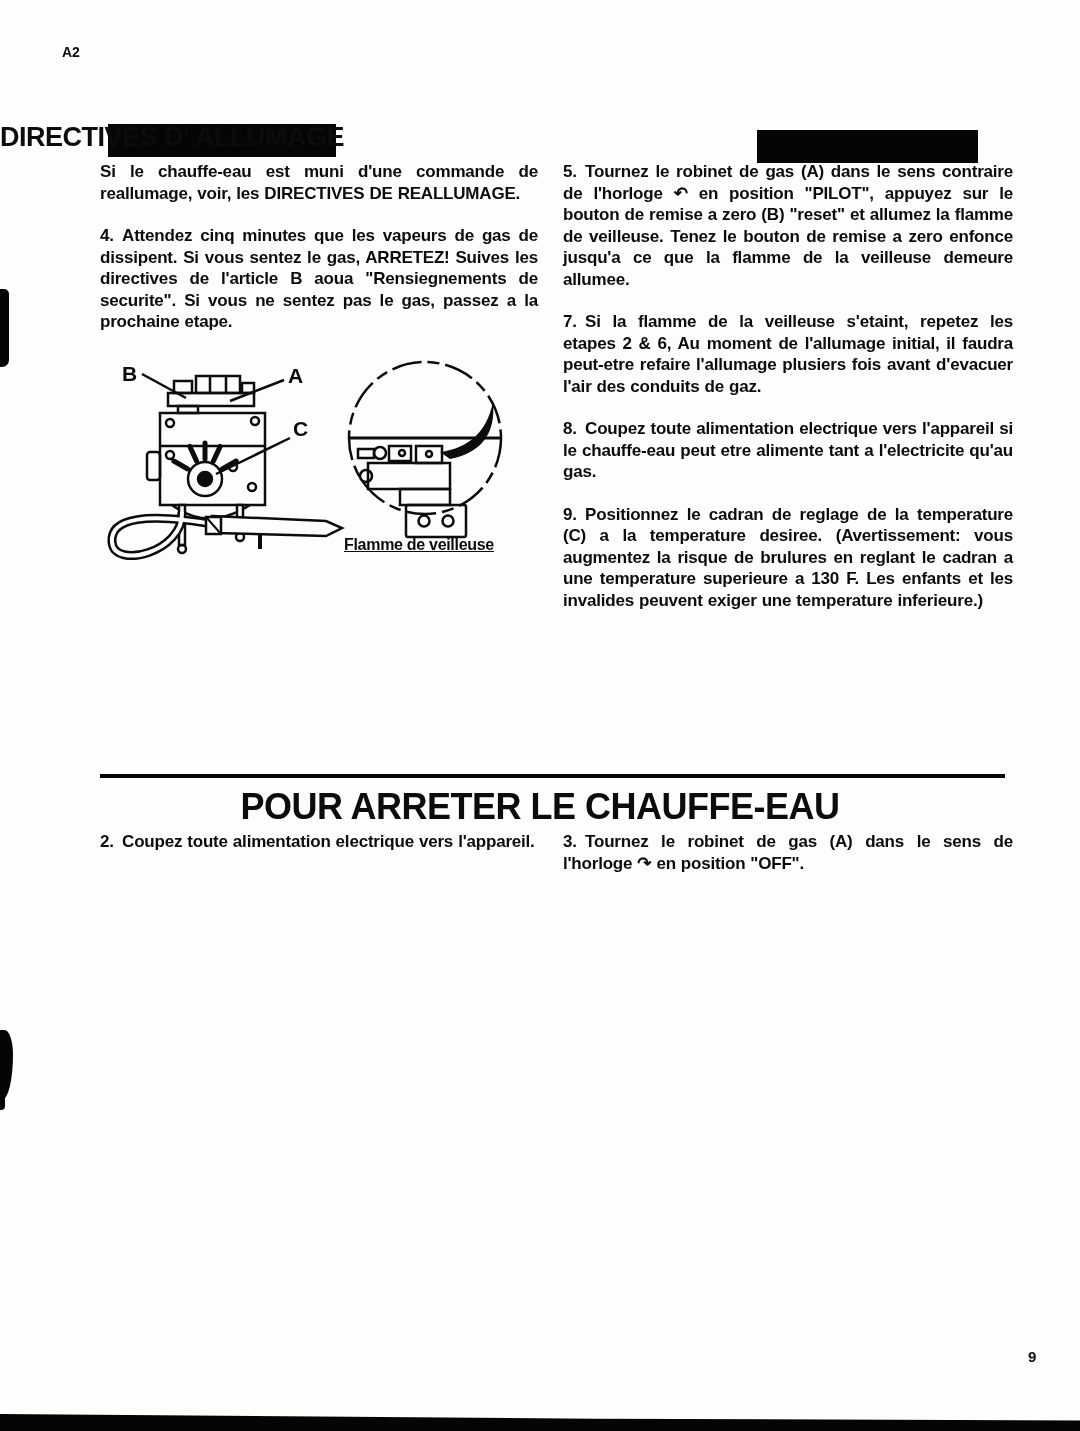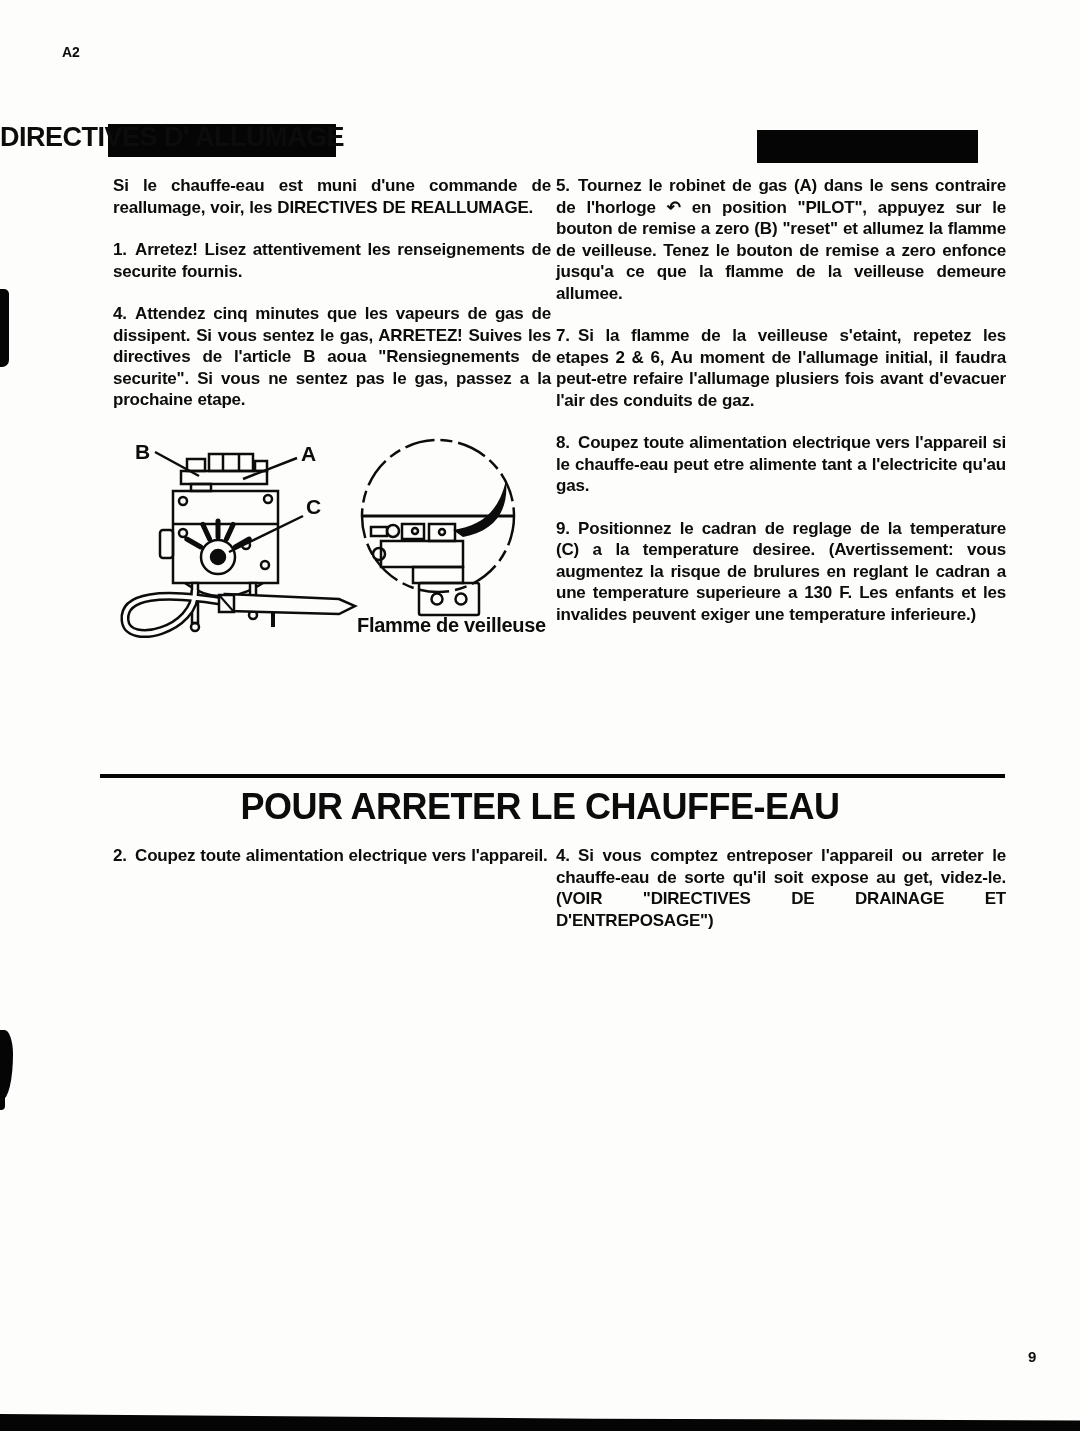--- a/index.html
+++ b/index.html
@@ -23,39 +23,39 @@
   h1.doc-title{
     position:absolute;left:0;right:0;top:122px;margin:0;
     font-size:27px;font-weight:bold;letter-spacing:-0.5px;
   }
   h2.doc-title2{
     position:absolute;left:0;right:0;top:786px;margin:0;
     text-align:center;font-size:36px;font-weight:bold;letter-spacing:-0.5px;
   }
   
   .cols{
-    position:absolute;left:113px;width:897px;
-    display:grid;grid-template-columns:438px 450px;column-gap:5px;margin-top:14px;
+    position:absolute;left:100px;width:897px;
+    display:grid;grid-template-columns:438px 450px;column-gap:25px;
   }
   .cols.section1{top:161px;}
   .cols.section2{top:831px;}
   .col p{
     margin:0 0 21px 0;
     font-size:17px;line-height:21.5px;font-weight:bold;
     text-align:justify;letter-spacing:-0.2px;
     word-spacing:0.5px;
   }
   
   .figure{
     position:relative;width:440px;height:222px;margin-top:10px;
   }
   .figure svg{position:absolute;left:0;top:0;}
   .figure .caption{
     position:absolute;left:244px;top:182px;
-    font-size:20px;font-weight:bold;letter-spacing:-0.3px;
+    font-size:16px;font-weight:bold;letter-spacing:-0.3px;text-decoration:underline;
   }
   .divider{
     position:absolute;left:100px;top:774px;width:905px;height:4px;background:#050505;
   }
   .page-number{
     position:absolute;left:1028px;top:1348px;
     font-size:15px;font-weight:bold;
   }
   .bottom-band{
     position:absolute;left:0;bottom:0;width:1080px;height:19px;background:#050505;
@@ -73,21 +73,20 @@
 
   <div class="corner-label">A2</div>
 
   <div class="redaction left"></div>
   <h1 class="doc-title">DIRECTIVES D' ALLUMAGE</h1>
   <div class="redaction right"></div>
 
   <div class="cols section1">
     <div class="col">
       <p>Si le chauffe-eau est muni d'une commande de reallumage, voir, les DIRECTIVES DE REALLUMAGE.</p>
-      <p>1. Arretez! Lisez attentivement les renseignements de securite fournis.</p>
       <p>4. Attendez cinq minutes que les vapeurs de gas de dissipent. Si vous sentez le gas, ARRETEZ! Suives les directives de l'article B aoua "Rensiegnements de securite". Si vous ne sentez pas le gas, passez a la prochaine etape.</p>
 
       <div class="figure">
         <svg width="440" height="222" viewBox="0 0 440 222">
           <g fill="none" stroke="#0c0c0c" stroke-width="2.5">
 
             <line x1="42" y1="20" x2="86" y2="44"></line>
             <line x1="184" y1="26" x2="130" y2="47"></line>
             <line x1="190" y1="84" x2="116" y2="120"></line>
 
@@ -173,21 +172,21 @@
   </div>
 
   <div class="divider"></div>
   <h2 class="doc-title2">POUR ARRETER LE CHAUFFE-EAU</h2>
 
   <div class="cols section2">
     <div class="col">
       <p>2. Coupez toute alimentation electrique vers l'appareil.</p>
     </div>
     <div class="col">
-      <p>4. Si vous comptez entreposer l'appareil ou arreter le chauffe-eau de sorte qu'il soit expose au get, videz-le. (VOIR "DIRECTIVES DE DRAINAGE ET D'ENTREPOSAGE")</p>
+      <p>3. Tournez le robinet de gas (A) dans le sens de l'horloge ↷ en position "OFF".</p>
     </div>
   </div>
 
   <div class="page-number">9</div>
 
   <div class="artifact a1"></div>
   <div class="artifact a2"></div>
   <div class="artifact a2t"></div>
   <div class="bottom-band"></div>
 

